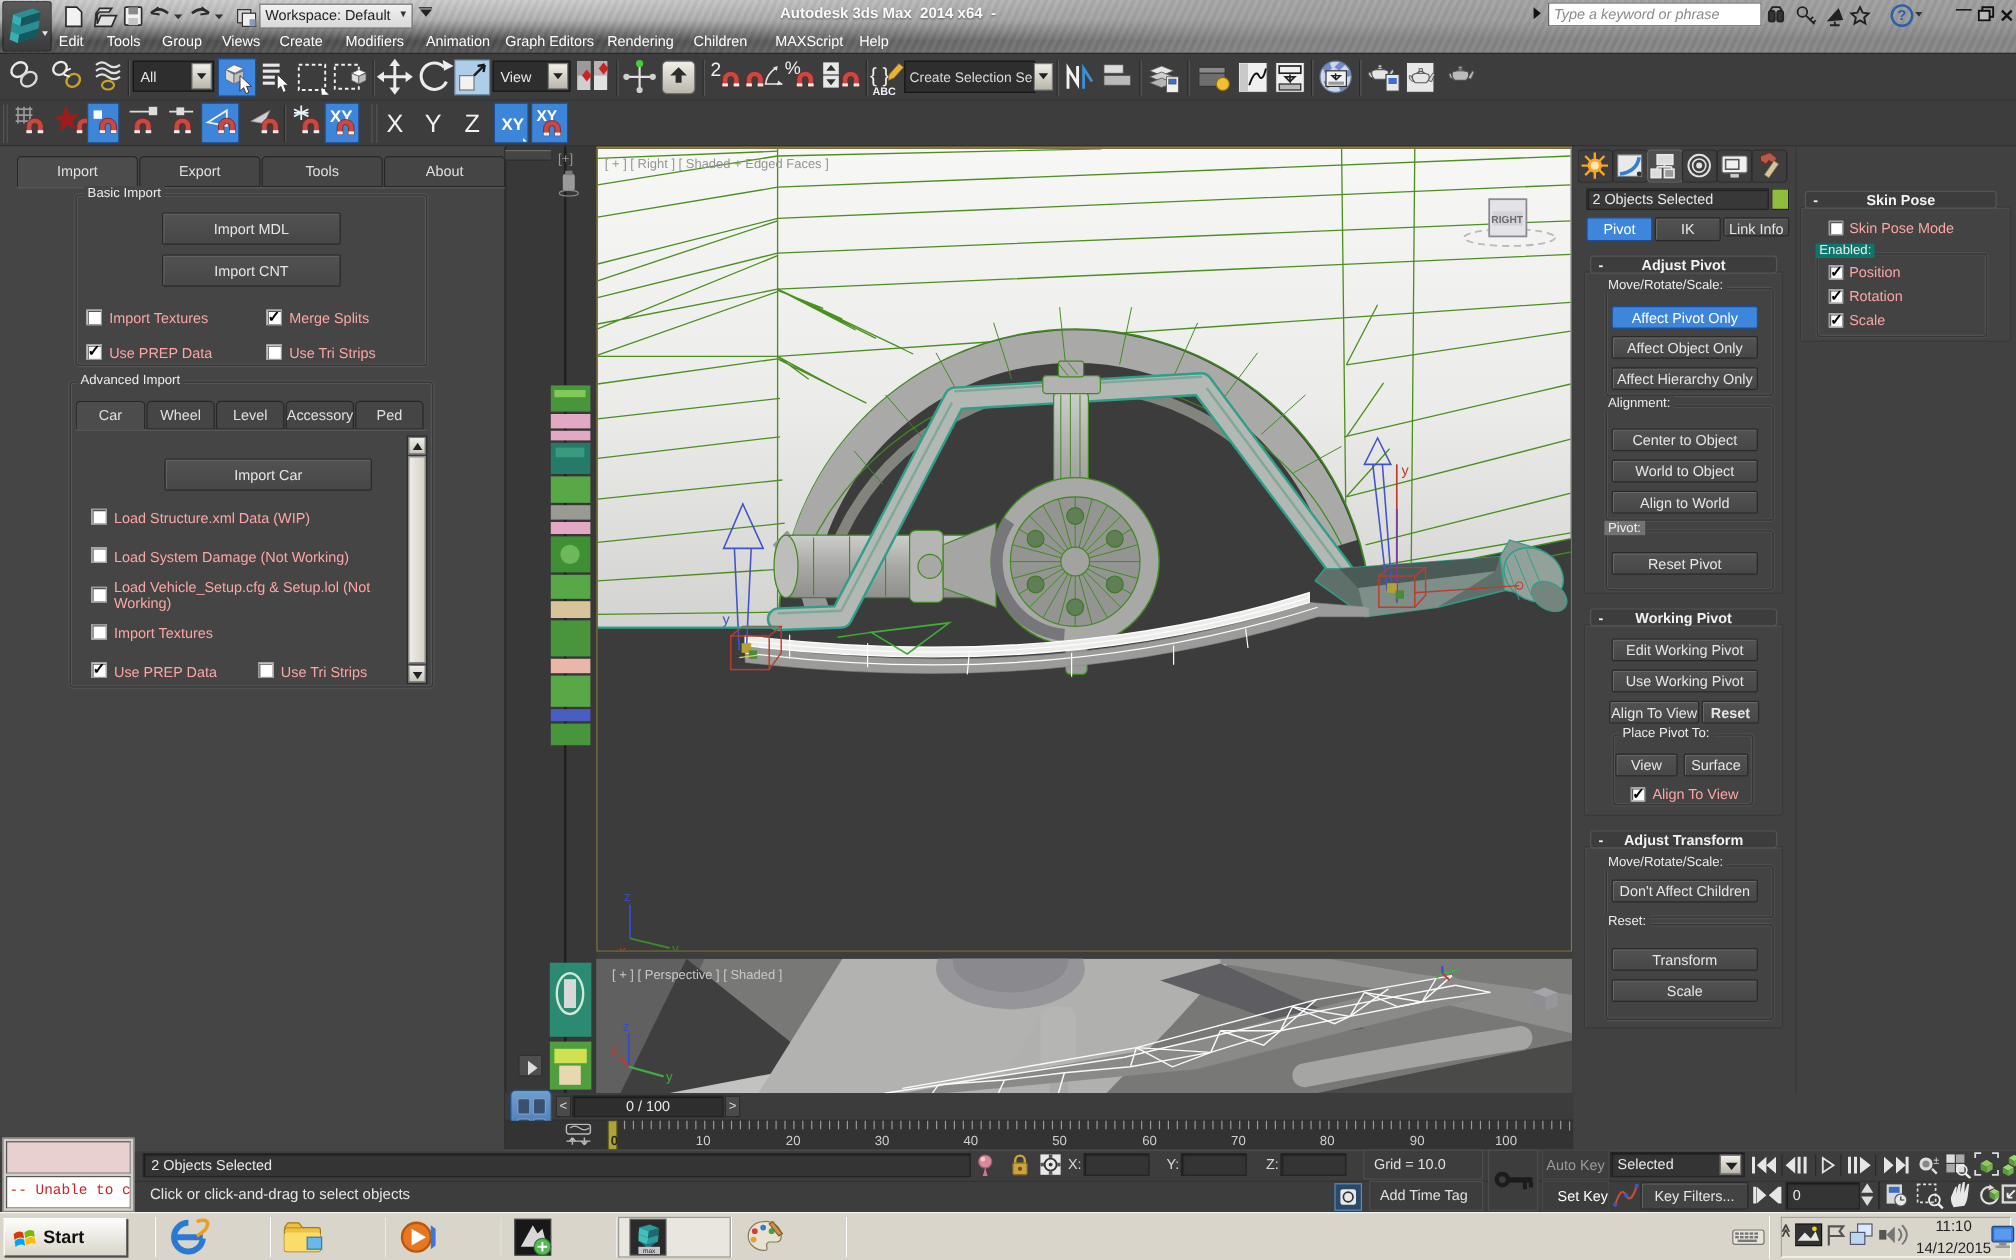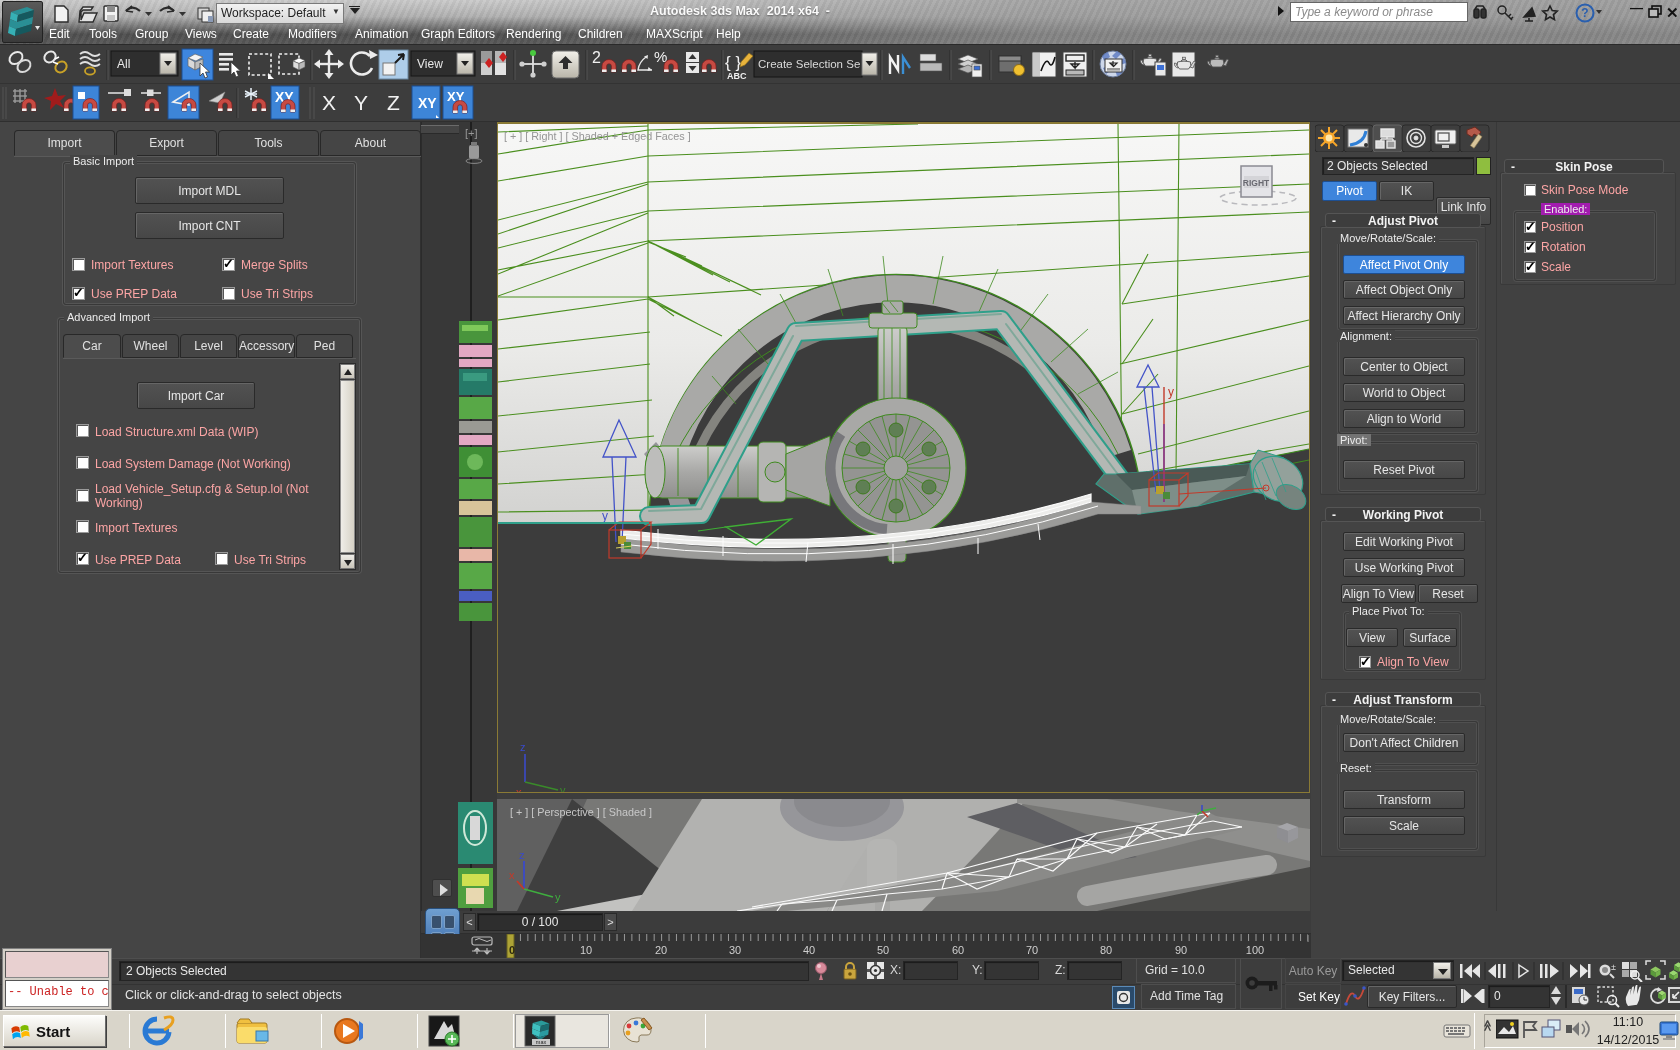--- a/index.html
+++ b/index.html
@@ -426,21 +426,21 @@
 
  <div class="abs" style="left:339px;top:241px;width:17px;height:207px;background:#3a3a3a;border:1px solid #2c2c2c;">
   <div class="abs" style="left:0px;top:0px;width:15px;height:15px;background:linear-gradient(#efede8,#c9c5b9);border:1px solid #777;">
           <div class="abs" style="left:3px;top:4px;width:0;height:0;border-left:4px solid transparent;border-right:4px solid transparent;border-bottom:6px solid #222;"></div>
         </div>
   <div class="abs" style="left:0px;top:16px;width:15px;height:173px;background:linear-gradient(90deg,#efede8,#d6d2c6);border:1px solid #8a8a8a;"></div>
   <div class="abs" style="left:0px;top:190px;width:15px;height:15px;background:linear-gradient(#efede8,#c9c5b9);border:1px solid #777;">
           <div class="abs" style="left:3px;top:5px;width:0;height:0;border-left:4px solid transparent;border-right:4px solid transparent;border-top:6px solid #222;"></div>
         </div>
  </div>
- <div class="btn3" style="left:137px;top:260px;width:118px;height:27px;line-height:26px;">Import Car</div>
+ <div class="btn3" style="left:137px;top:260px;width:173px;height:27px;line-height:26px;">Import Car</div>
  <div class="cb" style="left:76px;top:302px;"></div>
       <div class="cblbl" style="left:95px;top:303px;">Load Structure.xml Data (WIP)</div>
  <div class="cb" style="left:76px;top:334px;"></div>
       <div class="cblbl" style="left:95px;top:335px;">Load System&nbsp;Damage (Not&nbsp;Working)</div>
  <div class="cb" style="left:76px;top:367px;"></div>
       <div class="cblbl" style="left:95px;top:360px;width:235px;">Load Vehicle_Setup.cfg &amp; Setup.lol (Not Working)</div>
  <div class="cb" style="left:76px;top:398px;"></div>
       <div class="cblbl" style="left:95px;top:399px;">Import Textures</div>
  <div class="cb c" style="left:76px;top:430px;"></div>
       <div class="cblbl" style="left:95px;top:431px;">Use PREP Data</div>
@@ -745,21 +745,21 @@
         </g>
   <g>
           <path d="M152 6 l8 -3 l6 5 l-3 4 l-4 -2 l-2 3 l-5 -3 z" fill="#b55a4a" stroke="#6a2a20"></path>
           <rect x="159" y="10" width="4.5" height="14" transform="rotate(35 161 17)" fill="#d8c49a" stroke="#8a7a50" stroke-width=".6"></rect>
         </g>
  </svg>
  <div class="sunk abs" style="left:11px;top:35px;width:152px;height:18px;padding:1px 4px;">2 Objects Selected</div>
  <div class="abs" style="left:165px;top:35px;width:15px;height:18px;background:#8fbe3f;border:1px solid #222;"></div>
  <div class="btn3" style="left:11px;top:59px;width:55px;height:20px;line-height:19px;background:#3e85dc;box-shadow:none;border-color:#1d4f92;color:#fff;">Pivot</div>
  <div class="btn3" style="left:68px;top:59px;width:55px;height:20px;line-height:19px;">IK</div>
- <div class="btn3" style="left:125px;top:75px;width:55px;height:28px;line-height:19px;">Link Info</div>
+ <div class="btn3" style="left:125px;top:59px;width:55px;height:16px;line-height:19px;">Link Info</div>
 
  <div class="rollbody" style="left:9px;top:104px;width:166px;height:269px;"></div>
  <div class="roll" style="left:14px;top:91px;width:156px;height:15px;line-height:14px;"><span class="minus">-</span>Adjust Pivot</div>
  <div class="grplbl" style="left:26px;top:110px;background:#434343;">Move/Rotate/Scale:</div>
  <div class="grp" style="left:27px;top:118px;width:140px;height:90px;box-shadow:inset 0 0 0 1px #505050,0 0 0 1px #505050;"></div>
  <div class="btn3" style="left:32px;top:133px;width:122px;height:19px;line-height:18px;background:#3e85dc;box-shadow:none;border-color:#1d4f92;color:#fff;">Affect Pivot Only</div>
  <div class="btn3" style="left:32px;top:158px;width:122px;height:19px;line-height:18px;">Affect Object Only</div>
  <div class="btn3" style="left:32px;top:184px;width:122px;height:19px;line-height:18px;">Affect Hierarchy Only</div>
  <div class="grplbl" style="left:26px;top:208px;background:#434343;">Alignment:</div>
  <div class="grp" style="left:27px;top:216px;width:140px;height:96px;box-shadow:inset 0 0 0 1px #505050,0 0 0 1px #505050;"></div>
@@ -768,21 +768,21 @@
  <div class="btn3" style="left:32px;top:287px;width:122px;height:19px;line-height:18px;">Align to World</div>
  <div class="grplbl" style="left:26px;top:312px;background:#737373;">Pivot:</div>
  <div class="grp" style="left:27px;top:320px;width:140px;height:50px;box-shadow:inset 0 0 0 1px #505050,0 0 0 1px #505050;"></div>
  <div class="btn3" style="left:32px;top:338px;width:122px;height:19px;line-height:18px;">Reset Pivot</div>
 
  <div class="rollbody" style="left:9px;top:398px;width:166px;height:160px;"></div>
  <div class="roll" style="left:14px;top:385px;width:156px;height:15px;line-height:14px;"><span class="minus">-</span>Working Pivot</div>
  <div class="btn3" style="left:32px;top:410px;width:122px;height:19px;line-height:18px;">Edit Working Pivot</div>
  <div class="btn3" style="left:32px;top:436px;width:122px;height:19px;line-height:18px;">Use Working Pivot</div>
  <div class="btn3" style="left:30px;top:462px;width:75px;height:19px;line-height:18px;">Align To View</div>
- <div class="btn3" style="left:107px;top:462px;width:60px;height:19px;line-height:18px;">Reset</div>
+ <div class="btn3" style="left:107px;top:462px;width:48px;height:19px;line-height:18px;font-weight:bold;">Reset</div>
  <div class="grplbl" style="left:38px;top:483px;background:#434343;">Place Pivot To:</div>
  <div class="grp" style="left:33px;top:490px;width:117px;height:59px;box-shadow:inset 0 0 0 1px #505050,0 0 0 1px #505050;"></div>
  <div class="btn3" style="left:35px;top:506px;width:52px;height:19px;line-height:18px;">View</div>
  <div class="btn3" style="left:92px;top:506px;width:54px;height:19px;line-height:18px;">Surface</div>
  <div class="cb c" style="left:48px;top:534px;width:12px;height:12px;"></div>
       <div class="cblbl" style="left:66px;top:533px;">Align To View</div>
 
  <div class="rollbody" style="left:9px;top:583px;width:166px;height:152px;"></div>
  <div class="roll" style="left:14px;top:570px;width:156px;height:15px;line-height:14px;"><span class="minus">-</span>Adjust Transform</div>
  <div class="grplbl" style="left:26px;top:591px;background:#434343;">Move/Rotate/Scale:</div>
@@ -791,21 +791,21 @@
  <div class="grplbl" style="left:26px;top:640px;background:#434343;">Reset:</div>
  <div class="grp" style="left:27px;top:648px;width:140px;height:80px;box-shadow:inset 0 0 0 1px #505050,0 0 0 1px #505050;"></div>
  <div class="btn3" style="left:32px;top:668px;width:122px;height:19px;line-height:18px;">Transform</div>
  <div class="btn3" style="left:32px;top:694px;width:122px;height:19px;line-height:18px;">Scale</div>
 
  <div class="abs" style="left:185px;top:0px;width:1px;height:789px;background:#383838;"></div>
  <div class="rollbody" style="left:189px;top:50px;width:176px;height:113px;"></div>
  <div class="roll" style="left:193px;top:37px;width:160px;height:15px;line-height:14px;"><span class="minus">-</span>Skin Pose</div>
  <div class="cb" style="left:213px;top:62px;width:12px;height:12px;"></div>
       <div class="cblbl" style="left:230px;top:61px;">Skin Pose Mode</div>
- <div class="grplbl" style="left:202px;top:81px;background:#a21caf;margin-left:28px;">Enabled:</div>
+ <div class="grplbl" style="left:202px;top:81px;background:#0f766e;">Enabled:</div>
  <div class="grp" style="left:203px;top:89px;width:142px;height:70px;box-shadow:inset 0 0 0 1px #505050,0 0 0 1px #505050;"></div>
  <div class="cb c" style="left:213px;top:99px;width:12px;height:12px;"></div>
       <div class="cblbl" style="left:230px;top:98px;">Position</div>
  <div class="cb c" style="left:213px;top:119px;width:12px;height:12px;"></div>
       <div class="cblbl" style="left:230px;top:118px;">Rotation</div>
  <div class="cb c" style="left:213px;top:139px;width:12px;height:12px;"></div>
       <div class="cblbl" style="left:230px;top:138px;">Scale</div>
 </div>
 <div id="bottomband">
 

